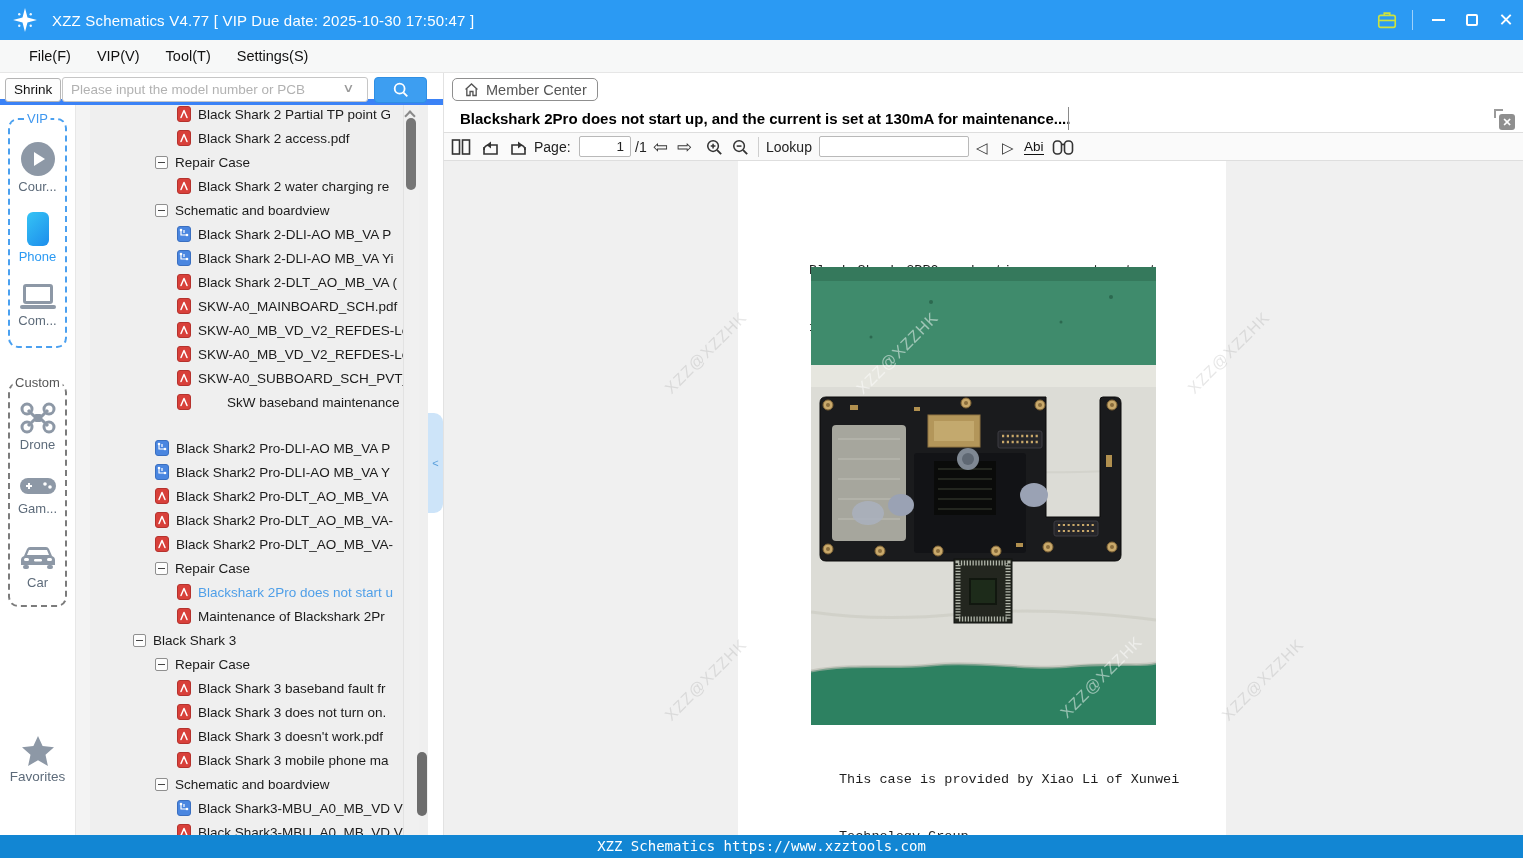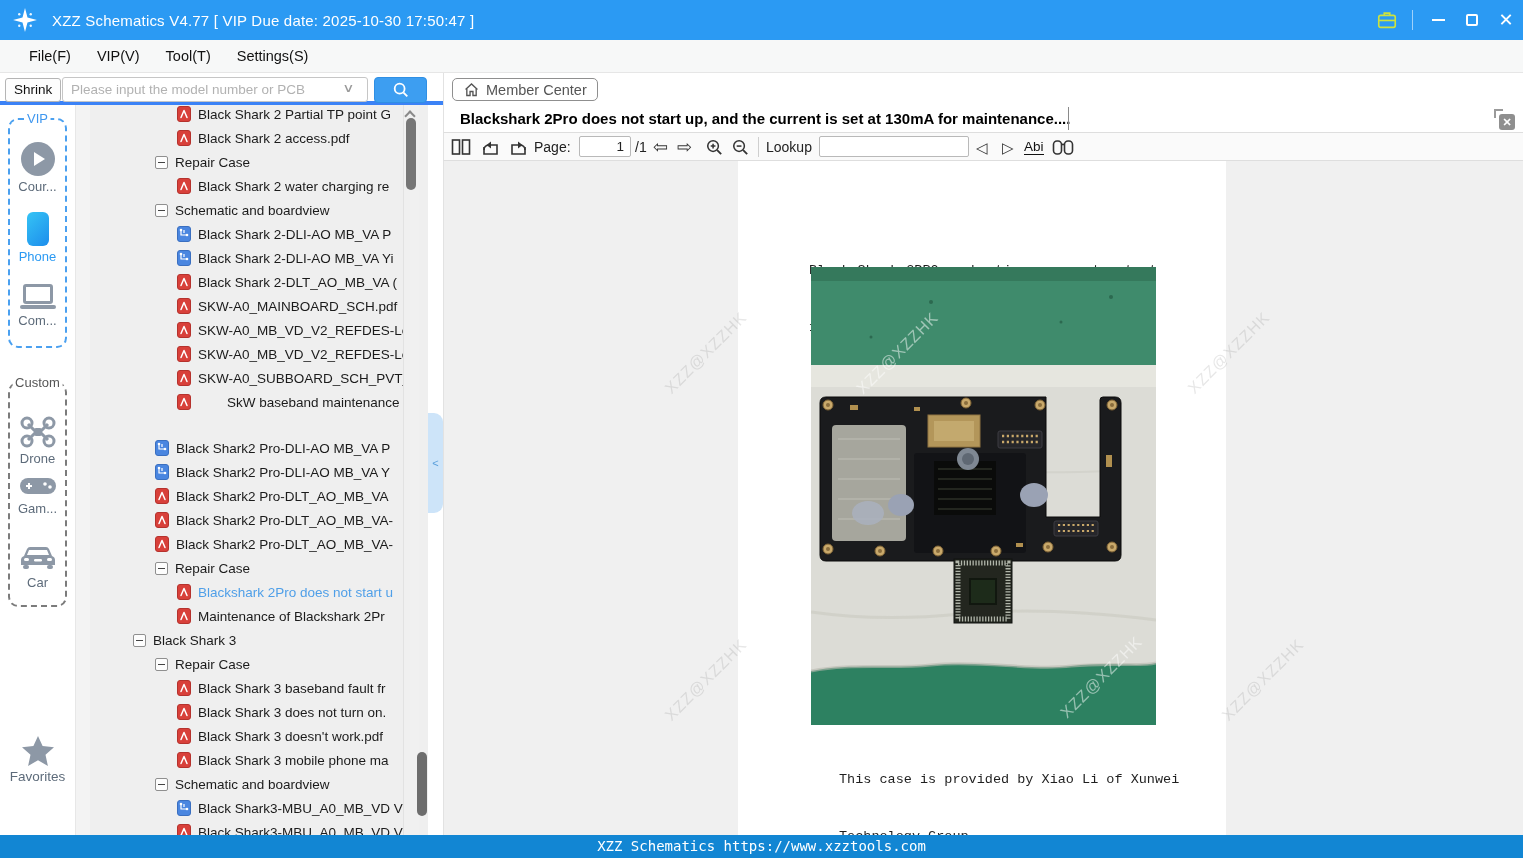--- a/index.html
+++ b/index.html
@@ -15,21 +15,21 @@
   .tb-divider { width:1px; height:20px; background:rgba(255,255,255,.55); margin:0 8px; }
   .min-glyph { width:13px; height:2px; background:#fff; }
   .max-glyph { width:12px; height:12px; border:2px solid #fff; border-radius:2px; }
   .close-glyph { font-size:18px; line-height:18px; }
 
   
   .menubar { position:absolute; left:0; top:40px; width:1523px; height:33px; background:#f7f8f8; border-bottom:1px solid #e6e6e6; display:flex; align-items:center; padding-left:16px; }
   .menu-item { font-size:14.5px; color:#111; padding:0 13px; }
 
   
-  .search-row { position:absolute; left:0; top:73px; width:443px; height:32px; background:#fff; border-bottom:4px solid #3b82f6; }
+  .search-row { position:absolute; left:0; top:73px; width:443px; height:32px; background:#fff; border-bottom:6px solid #3b82f6; }
   .shrink-btn { position:absolute; left:5px; top:5px; height:24px; padding:0 8px; background:#fdfdfd; border:1px solid #b5b5b5; border-radius:3px; font-size:13.5px; color:#111; line-height:22px; }
   .model-input { position:absolute; left:62px; top:4px; width:306px; height:25px; border:1px solid #c6c6c6; border-radius:3px; background:#fff; font-size:13.5px; color:#333; padding:0 24px 0 8px; font-family:"Liberation Sans",sans-serif; }
   .model-input::placeholder { color:#b2b2b2; }
   .model-chevron { position:absolute; left:344px; top:8px; color:#9a9a9a; font-size:12px; transform:scaleX(1.4); }
   .search-btn { position:absolute; left:374px; top:4px; width:53px; height:26px; background:#3d9ef1; border:1px solid #2f8fe4; border-radius:4px; display:flex; align-items:center; justify-content:center; }
 
   
   .icon-sidebar { position:absolute; left:0; top:105px; width:75px; height:730px; background:#fff; }
   .side-strip { position:absolute; left:75px; top:105px; width:15px; height:730px; background:#f3f3f3; border-left:1px solid #e7e7e7; }
   .group-box { position:absolute; left:8px; border-radius:10px; }
@@ -162,21 +162,21 @@
       <div class="side-item" style="top:164px;">
         <div class="laptop-ic">
             <div class="scr"></div>
             <div class="base"></div>
           </div>
         <span class="lbl">Com...</span>
       </div>
     </div>
     <div class="group-box custom-box">
       <span class="group-label">Custom</span>
-      <div class="side-item" style="top:32px;">
+      <div class="side-item" style="top:18px;">
         <svg width="36" height="32" viewBox="0 0 36 32" fill="#8d98a6">
           <rect x="14" y="12" width="8" height="8" rx="2"></rect>
           <path d="M8 8 L15 15 M28 8 L21 15 M8 24 L15 17 M28 24 L21 17" stroke="#8d98a6" stroke-width="3"></path>
           <circle cx="7" cy="7" r="5" fill="none" stroke="#8d98a6" stroke-width="3"></circle>
           <circle cx="29" cy="7" r="5" fill="none" stroke="#8d98a6" stroke-width="3"></circle>
           <circle cx="7" cy="25" r="5" fill="none" stroke="#8d98a6" stroke-width="3"></circle>
           <circle cx="29" cy="25" r="5" fill="none" stroke="#8d98a6" stroke-width="3"></circle>
         </svg>
         <span class="lbl">Drone</span>
       </div>

